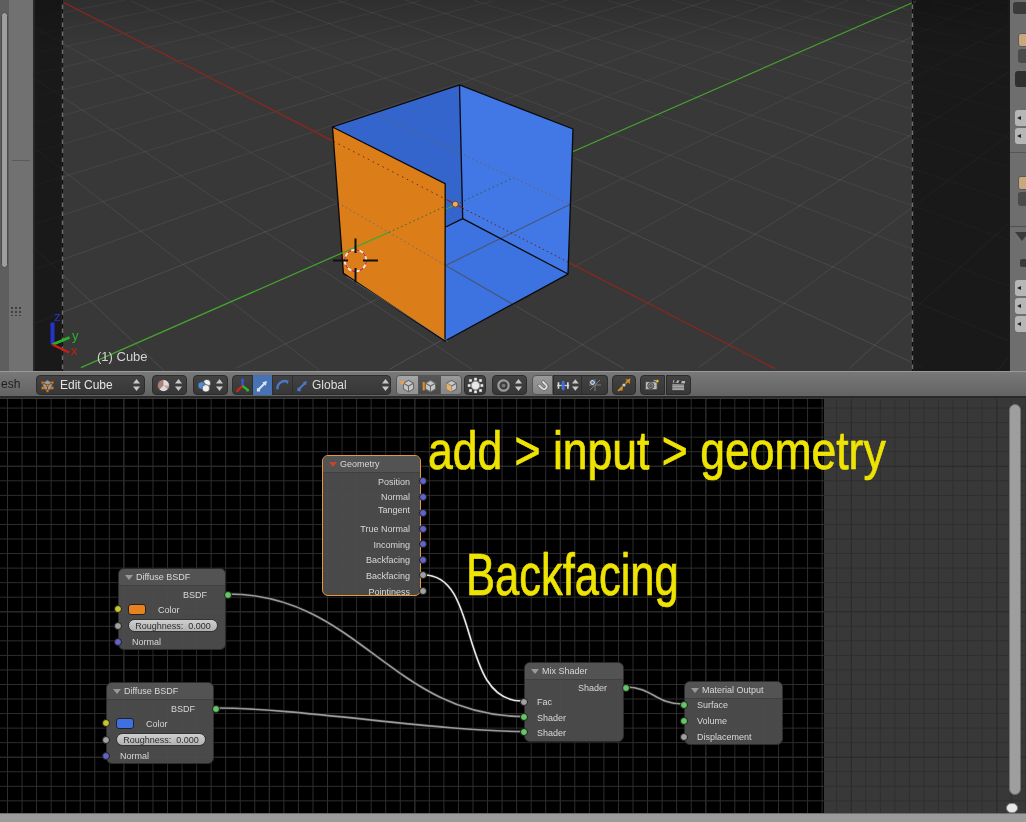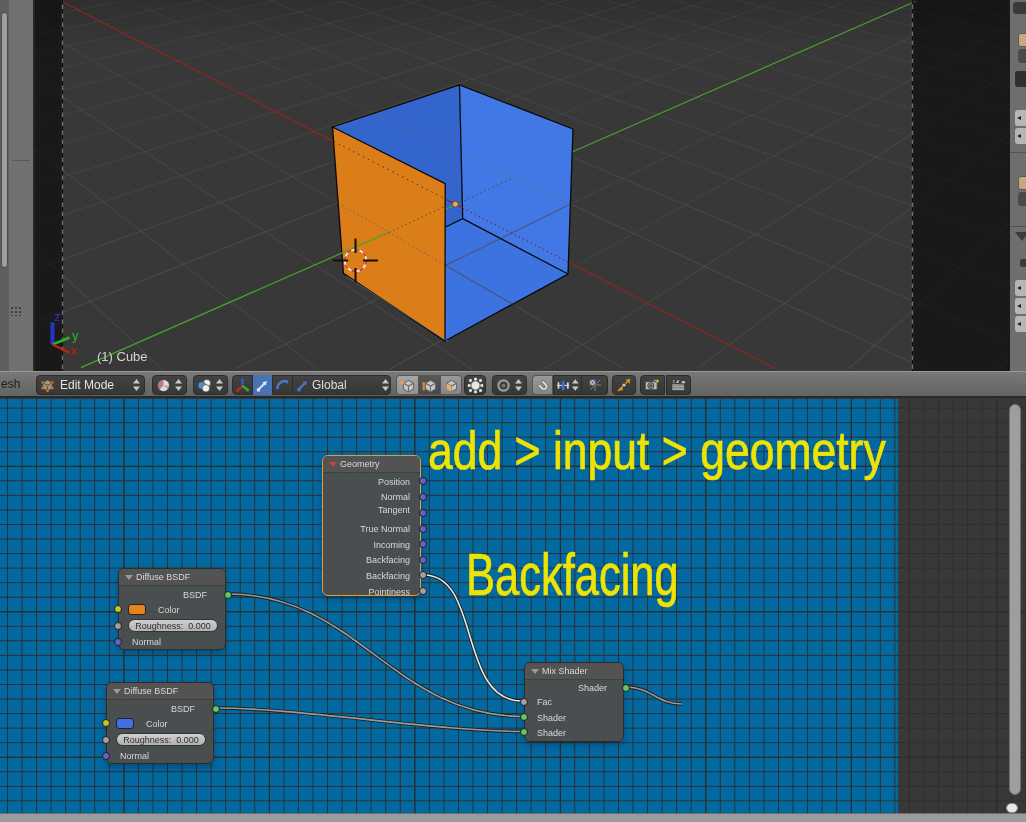--- a/index.html
+++ b/index.html
@@ -15,21 +15,21 @@
 .tgrp{display:flex;align-items:center;top:3px;height:20px;background:linear-gradient(#424242,#373737);border:1px solid #2e2e2e;border-radius:4px}
 .tflat{display:flex;align-items:center;padding:0 1px}
 .titem{display:flex;align-items:center;justify-content:center;width:20px;height:20px;border-left:1px solid #2e2e2e}
 .titem.active{background:#4772b3}
 .lgrp{display:flex;top:3px;height:20px;border:1px solid #555;border-radius:4px;overflow:hidden}
 .litem{display:flex;align-items:center;justify-content:center;width:22px;height:20px;background:linear-gradient(#9a9a9a,#848484);border-left:1px solid #555}
 .litem:first-child{border-left:none}
 .litem.sel{background:linear-gradient(#a6a6a6,#909090)}
 .litem.dark{background:linear-gradient(#565656,#484848)}
 .litem.lone{top:3px;border:1px solid #555;border-radius:4px}
-#ned{left:0;top:399px;width:898px;height:414px;background:#0369a1}
+#ned{left:0;top:399px;width:824px;height:414px;background:#000000}
 #ngrid{position:absolute;left:0;top:0;width:1026px;height:414px;background-image:linear-gradient(#2b2b2b 1px,transparent 1px),linear-gradient(90deg,#2b2b2b 1px,transparent 1px),linear-gradient(#2e2e2e 1px,transparent 1px),linear-gradient(90deg,#2e2e2e 1px,transparent 1px);background-size:145.5px 145.5px,145.5px 145.5px,14.55px 14.55px,14.55px 14.55px;background-position:0 66.8px,123.4px 0,0 8.6px,7px 0}
 #botbar{left:0;top:813px;width:1026px;height:9px;background:#9b9b9b;border-top:1px solid #6e6e6e}
 #botthumb{left:1006px;top:803px;width:12px;height:10px;background:#e8e8e8;border-radius:5px;border:1px solid #888}
 .node{position:absolute;background:rgba(77,77,77,0.95);border:1px solid #2c2c2c;border-radius:6px;box-shadow:0 3px 6px rgba(0,0,0,0.25);font-size:9px;color:#d8d8d8}
 .nhead{position:absolute;left:0;top:0;right:0;height:17px;background:rgba(84,84,84,0.97);border-radius:5px 5px 0 0;border-bottom:1px solid #404040;line-height:17px}
 .nhead .tri{position:absolute;left:6px;top:6px;width:0;height:0;border-left:4px solid transparent;border-right:4px solid transparent;border-top:5px solid #9a9a9a}
 .nhead .lbl{position:absolute;left:17px;top:0}
 .sock{position:absolute;width:8px;height:8px;border-radius:50%;border:1px solid #1e1e1e}
 .srow{position:absolute;white-space:nowrap}
 .yellow{position:absolute;color:#efe303;white-space:nowrap;-webkit-text-stroke:0.7px #efe303}
@@ -128,21 +128,21 @@
           <path d="M3 5l5 3 5-3M8 8v6" stroke="#4a4a4a" stroke-width="1" fill="none"></path>
           <g fill="#e87d1e" stroke="#7a4a10" stroke-width="0.5">
             <rect x="1.6" y="3.6" width="2.6" height="2.6"></rect>
             <rect x="11.8" y="3.6" width="2.6" height="2.6"></rect>
             <rect x="6.7" y="6.7" width="2.6" height="2.6"></rect>
             <rect x="6.7" y="12.4" width="2.6" height="2.6"></rect>
             <rect x="1.6" y="9.4" width="2.6" height="2.6"></rect>
             <rect x="11.8" y="9.4" width="2.6" height="2.6"></rect>
           </g>
         </svg>
-        <span style="margin-left:5px">Edit Mode</span>
+        <span style="margin-left:5px">Edit Cube</span>
         <span style="flex:1"></span>
         <svg width="9" height="14" viewBox="0 0 9 14">
           <path d="M4.5 1L8 5.5H1Z" fill="#c8c8c8"></path>
           <path d="M4.5 13L1 8.5H8Z" fill="#c8c8c8"></path>
         </svg>
       </div>
       <div class="tbtn" style="left:152px;width:35px;">
         <svg width="15" height="15" viewBox="0 0 16 16">
           <circle cx="8" cy="8" r="6.5" fill="#dcdcdc"></circle>
           <path d="M8 1.5A6.5 6.5 0 0 0 3.4 12.6L8 8Z" fill="#b28078"></path>
@@ -379,17 +379,29 @@
         </div>
         <div class="srow" style="right:16px;top:20px">Shader</div>
         <div class="sock" style="left:96.5px;top:20.5px;background:#63c763"></div>
         <div class="srow" style="left:12px;top:34px">Fac</div>
         <div class="sock" style="left:-5.5px;top:34.5px;background:#a1a1a1"></div>
         <div class="srow" style="left:12px;top:49.5px">Shader</div>
         <div class="sock" style="left:-5.5px;top:50.0px;background:#63c763"></div>
         <div class="srow" style="left:12px;top:64.5px">Shader</div>
         <div class="sock" style="left:-5.5px;top:65.0px;background:#63c763"></div>
       </div>
+      <div class="node" style="left:684px;top:282px;width:99px;height:64px">
+        <div class="nhead">
+          <span class="tri"></span>
+          <span class="lbl">Material Output</span>
+        </div>
+        <div class="srow" style="left:12px;top:18px">Surface</div>
+        <div class="sock" style="left:-5.5px;top:18.5px;background:#63c763"></div>
+        <div class="srow" style="left:12px;top:34px">Volume</div>
+        <div class="sock" style="left:-5.5px;top:34.5px;background:#63c763"></div>
+        <div class="srow" style="left:12px;top:50px">Displacement</div>
+        <div class="sock" style="left:-5.5px;top:50.5px;background:#a1a1a1"></div>
+      </div>
       <div class="yellow" style="left:428px;top:20px;font-size:54px;transform:scaleX(0.824);transform-origin:left top">add &gt; input &gt; geometry</div>
 <div class="yellow" style="left:466px;top:142px;font-size:59px;transform:scaleX(0.737);transform-origin:left top">Backfacing</div>
     </div>
 <div class="abs" id="botbar"></div>
 <div class="abs" id="botthumb"></div>
 </div>
 </body></html>

